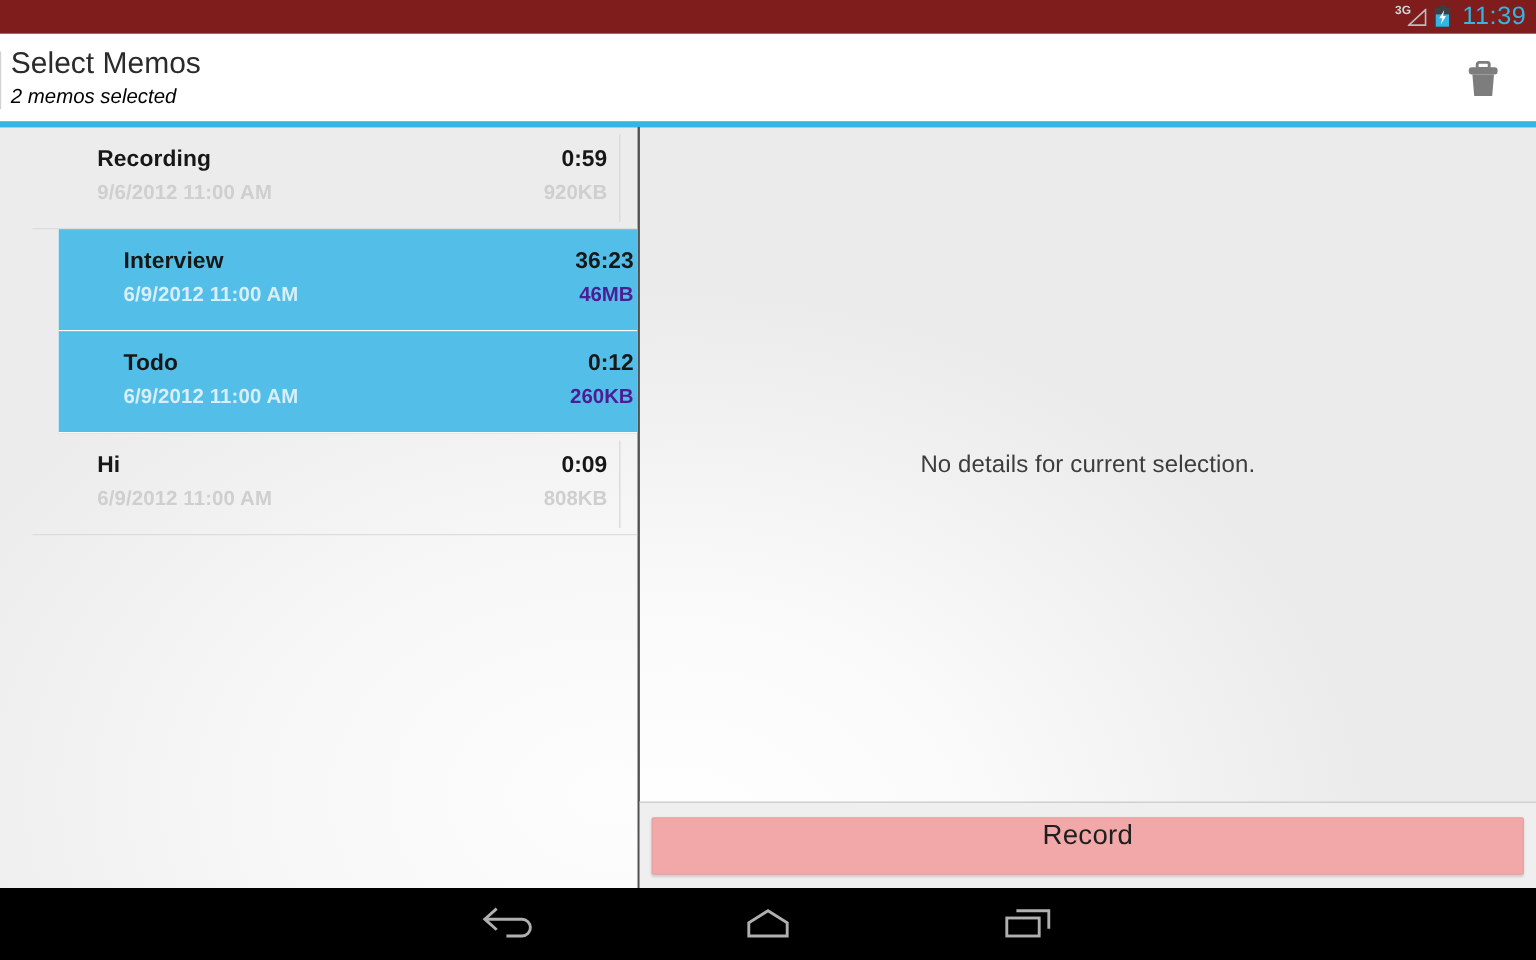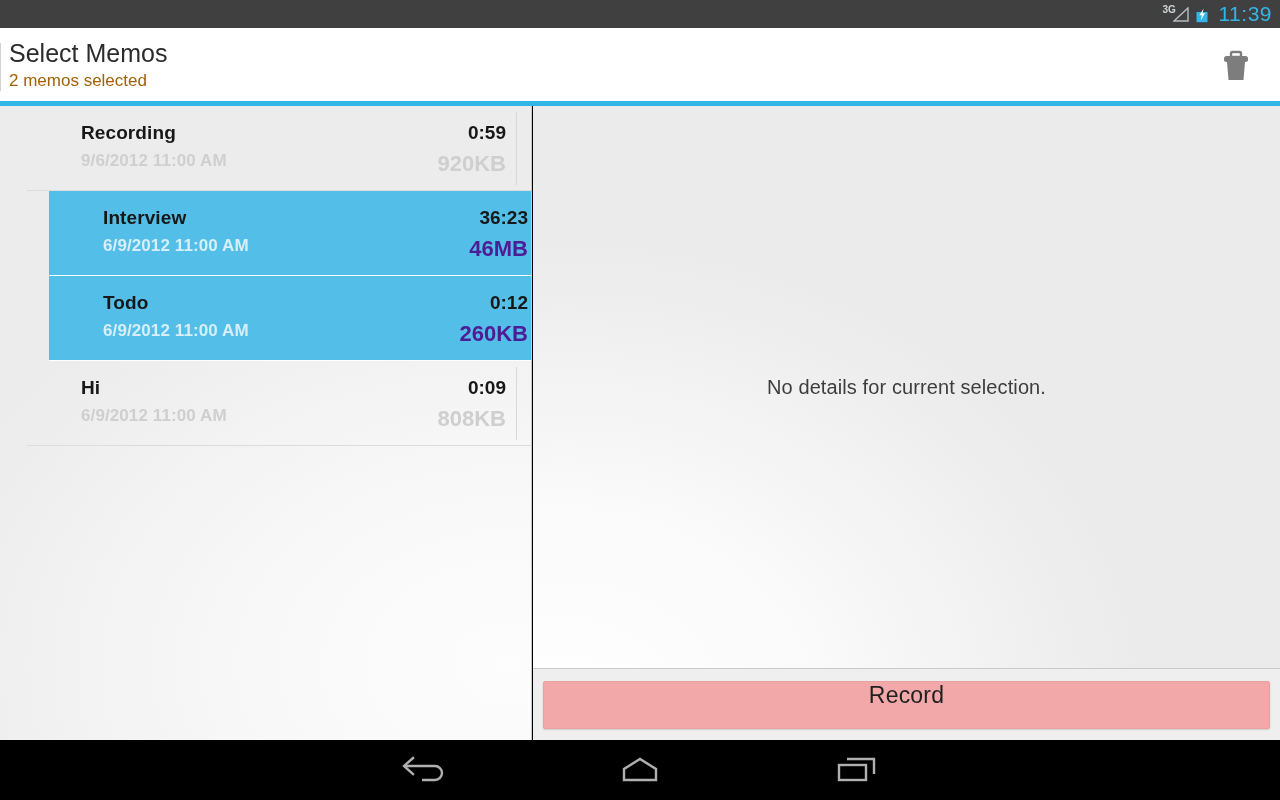--- a/index.html
+++ b/index.html
@@ -7,21 +7,21 @@
     width:1280px; height:800px; overflow:hidden;
     background:#000;
     font-family:"Liberation Sans", sans-serif;
     -webkit-font-smoothing:antialiased;
   }
   #screen { position:relative; width:1280px; height:800px; }
 
   
   .statusbar {
     position:absolute; left:0; top:0; width:1280px; height:28px;
-    background:#404040; display:flex; align-items:center; justify-content:flex-end;
+    background:#7f1d1d; display:flex; align-items:center; justify-content:flex-end;
     padding-right:8px;
   }
   .sb-signal { position:relative; width:26px; height:18px; margin-right:5px; }
   .sb-3g {
     position:absolute; left:0; top:-1px;
     font-size:10px; color:#cfd4d6; font-weight:bold; letter-spacing:0px;
   }
   .sb-tri {
     position:absolute; right:0; bottom:1px; width:16px; height:15px;
   }
@@ -47,21 +47,21 @@
     font-size:17px; color:#3c3c3c; letter-spacing:0.6px;
   }
   .ab-divider {
     width:1px; height:48px; background:#d2d2d2; margin-top:2px;
   }
   .ab-titles { margin-left:8px; padding-bottom:2px; }
   .ab-title {
     font-size:25px; color:#2b2b2b; line-height:31px; font-weight:normal;
   }
   .ab-subtitle {
-    font-size:17px; color:#a16207; line-height:23px;
+    font-size:17px; color:#000000; line-height:23px;font-style:italic;
   }
   .ab-spacer { flex:1; }
   .trash-btn {
     width:64px; height:76px; display:flex; align-items:center;
     justify-content:center; cursor:pointer; margin-right:12px;
   }
   .accent-bar {
     position:absolute; left:0; top:101px; width:1280px; height:5px;
     background:#33b5e5;
   }
@@ -93,21 +93,21 @@
     position:absolute; left:54px; top:45px;
     font-size:17px; font-weight:bold; color:#cfcfcf; letter-spacing:0.1px;
   }
   .memo-row.selected .date { color:#d8eef8; }
   .memo-row .dur {
     position:absolute; right:52px; top:16px;
     font-size:19px; font-weight:bold; color:#171717;
   }
   .memo-row .size {
     position:absolute; right:52px; top:45px;
-    font-size:22px; font-weight:bold; color:#cfcfcf;
+    font-size:17px; font-weight:bold; color:#cfcfcf;
   }
   .memo-row.selected .size { color:#4c1d95; }
   .row-vdiv {
     position:absolute; right:41px; top:6px; width:1px; height:73px;
     background:#d8d8d8;
   }
   .memo-row.selected .row-vdiv { background:#8ed3ee; }
   .corner-tri {
     position:absolute; right:6px; bottom:5px; width:18px; height:18px;
     background:linear-gradient(to bottom left, #7a7a7a 0%, #7a7a7a 50%, transparent 50%);

